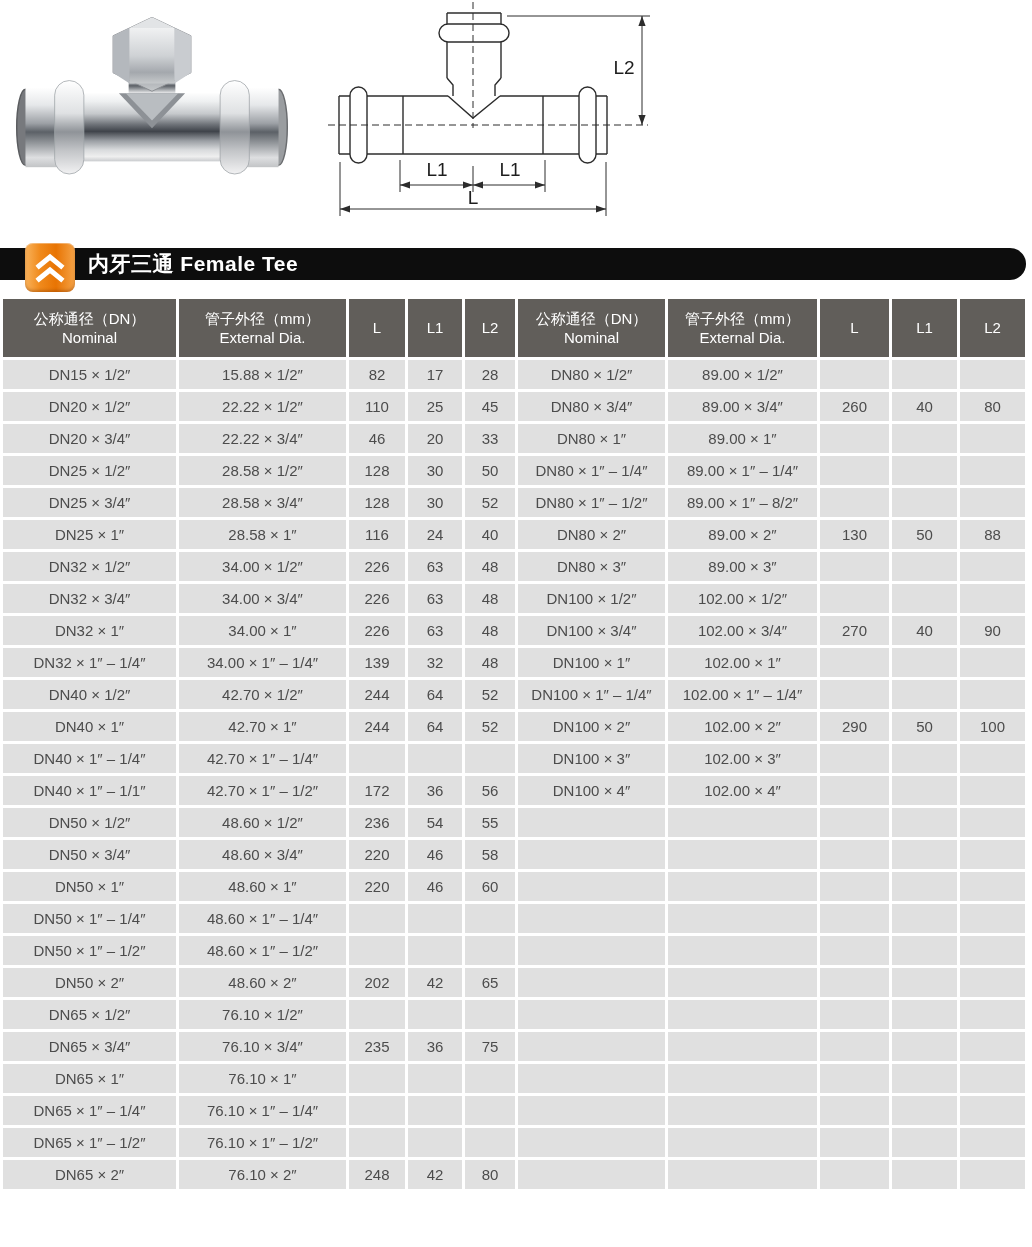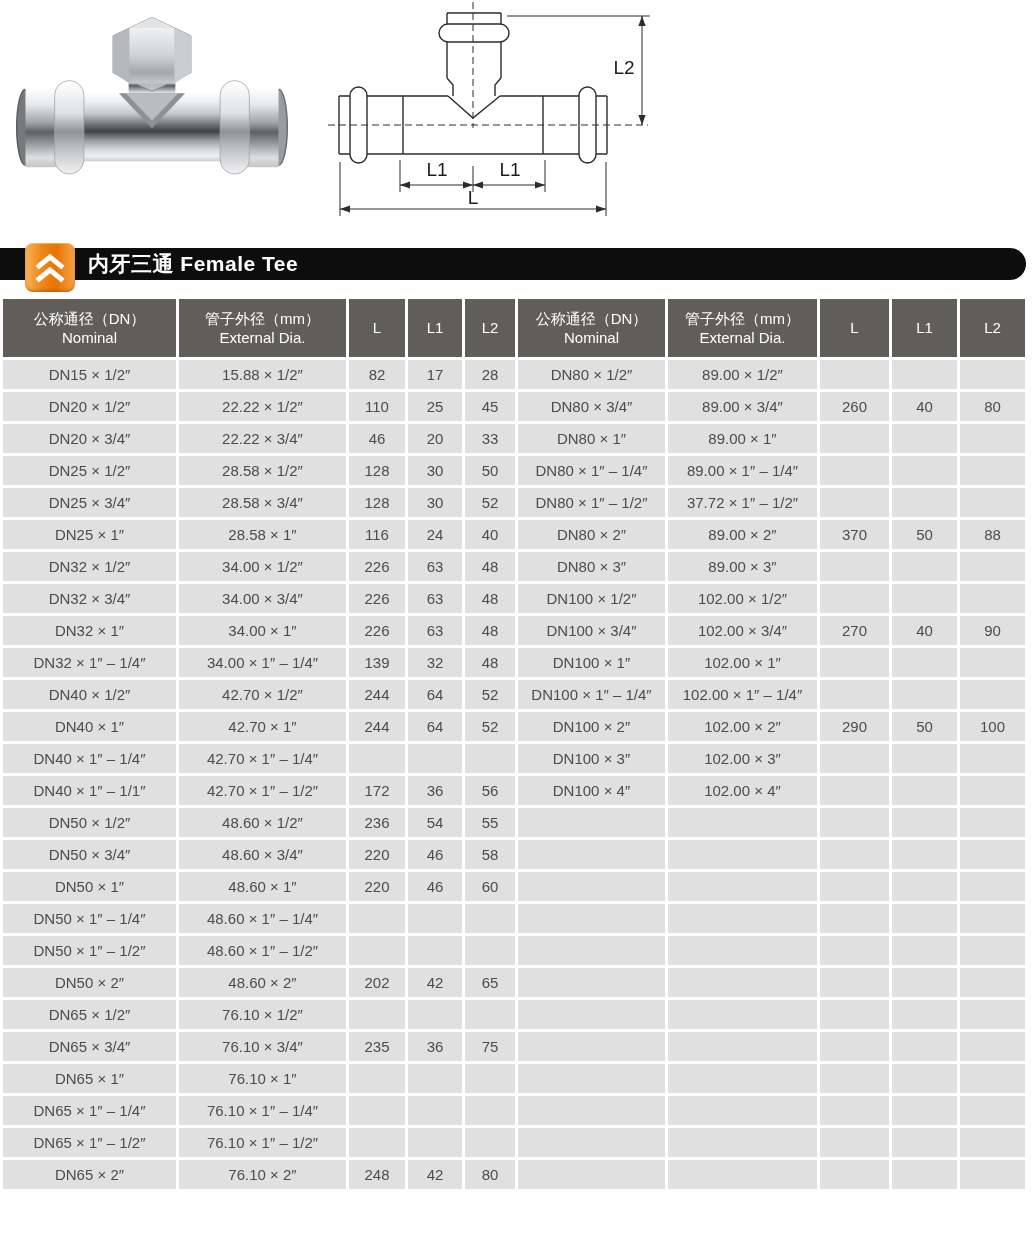--- a/index.html
+++ b/index.html
@@ -272,34 +272,34 @@
         <td></td>
         <td></td>
       </tr>
       <tr>
         <td>DN25 × 3/4″</td>
         <td>28.58 × 3/4″</td>
         <td>128</td>
         <td>30</td>
         <td>52</td>
         <td>DN80 × 1″ – 1/2″</td>
-        <td>37.72 × 1″ – 1/2″</td>
+        <td>89.00 × 1″ – 8/2″</td>
         <td></td>
         <td></td>
         <td></td>
       </tr>
       <tr>
         <td>DN25 × 1″</td>
         <td>28.58 × 1″</td>
         <td>116</td>
         <td>24</td>
         <td>40</td>
         <td>DN80 × 2″</td>
         <td>89.00 × 2″</td>
-        <td>370</td>
+        <td>130</td>
         <td>50</td>
         <td>88</td>
       </tr>
       <tr>
         <td>DN32 × 1/2″</td>
         <td>34.00 × 1/2″</td>
         <td>226</td>
         <td>63</td>
         <td>48</td>
         <td>DN80 × 3″</td>

